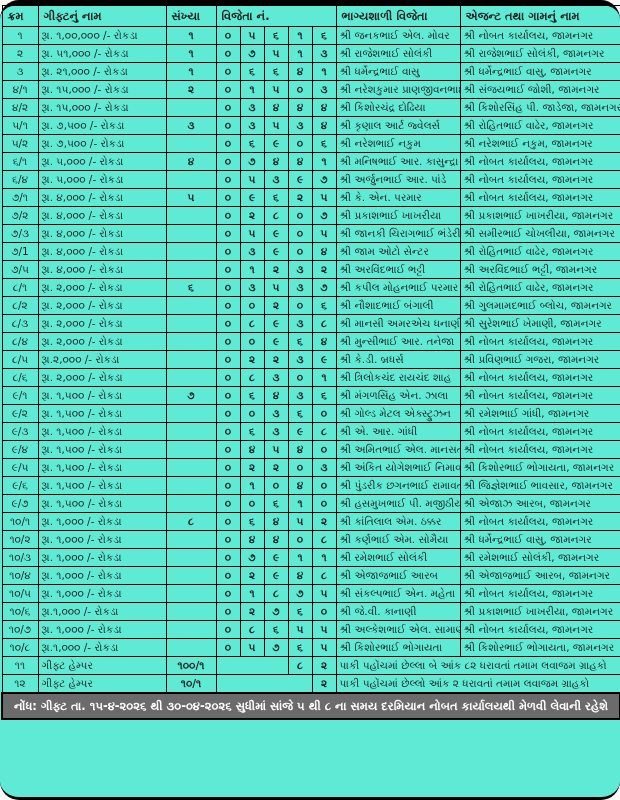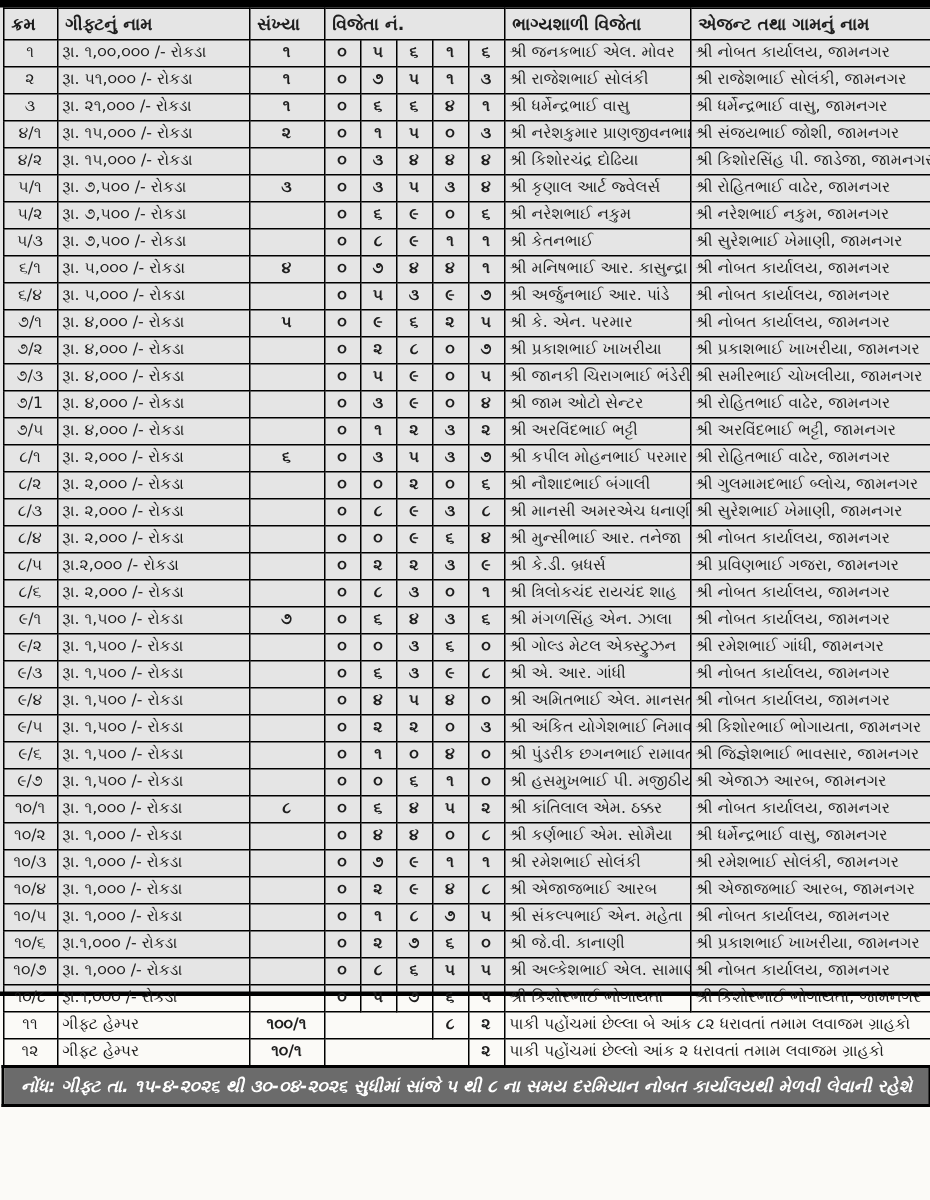--- a/index.html
+++ b/index.html
@@ -6,25 +6,26 @@
     margin: 0;
     padding: 0;
     width: 620px;
     height: 800px;
     background: #fbfaf7;
     font-family: "DejaVu Sans", sans-serif;
     color: #1e1e1e;
   }
   .sheet {
     width: 620px;
-    height: 664px;
+    height: 800px;
     box-sizing: border-box;
     border-top: 5px solid #000;
     border-bottom: 3px solid #000;
-    background: #e5e5e5;
+    background: #5eead4;
+    border-radius: 19px;
   }
   table.results {
     border-collapse: collapse;
     table-layout: fixed;
     width: 618px;
     margin-left: 1px;
   }
   table.results th, table.results td {
     border: 1.5px solid #000;
     padding: 0 3px;
@@ -48,21 +49,20 @@
   td.qty { font-weight: bold; }
   td.rownum { text-align: center; }
   tr.note-row td {
     background: #6b6b6b;
     color: #ffffff;
     font-weight: bold;
     font-size: 11.5px;
     text-align: center;
     height: 24px;
     border: 2px solid #000;
-    font-style: italic;
   }
 </style>
 </head>
 <body>
 
 <div class="sheet">
   <table class="results">
     <colgroup>
       <col style="width:36px">
       <col style="width:128px">
@@ -164,32 +164,20 @@
           <td class="c qty"></td>
           <td class="c digit">૦</td>
           <td class="c digit">૬</td>
           <td class="c digit">૯</td>
           <td class="c digit">૦</td>
           <td class="c digit">૬</td>
           <td class="l">શ્રી નરેશભાઈ નકુમ</td>
           <td class="l">શ્રી નરેશભાઈ નકુમ, જામનગર</td>
         </tr>
         <tr>
-          <td class="c rownum">૫/૩</td>
-          <td class="l">રૂા. ૭,૫૦૦ /- રોકડા</td>
-          <td class="c qty"></td>
-          <td class="c digit">૦</td>
-          <td class="c digit">૮</td>
-          <td class="c digit">૯</td>
-          <td class="c digit">૧</td>
-          <td class="c digit">૧</td>
-          <td class="l">શ્રી કેતનભાઈ</td>
-          <td class="l">શ્રી સુરેશભાઈ ખેમાણી, જામનગર</td>
-        </tr>
-        <tr>
           <td class="c rownum">૬/૧</td>
           <td class="l">રૂા. ૫,૦૦૦ /- રોકડા</td>
           <td class="c qty">૪</td>
           <td class="c digit">૦</td>
           <td class="c digit">૭</td>
           <td class="c digit">૪</td>
           <td class="c digit">૪</td>
           <td class="c digit">૧</td>
           <td class="l">શ્રી મનિષભાઈ આર. કાસુન્દ્રા</td>
           <td class="l">શ્રી નોબત કાર્યાલય, જામનગર</td>

